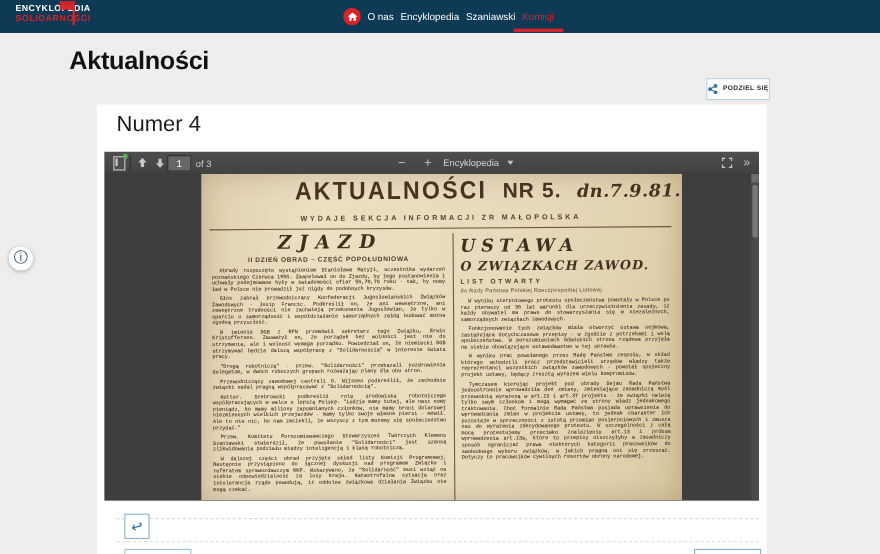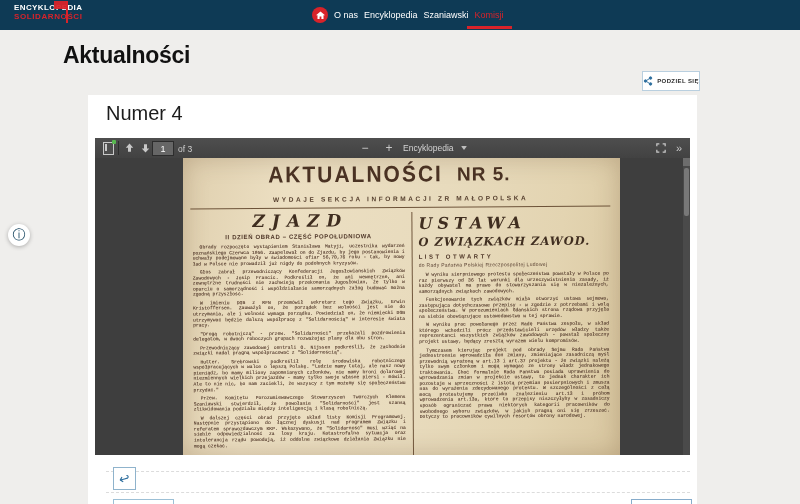--- a/index.html
+++ b/index.html
@@ -183,20 +183,21 @@
         <button class="tbtn morebtn">»</button>
       </div>
 
       <div class="canvas">
 
         <div class="paper">
           <div class="paper-inner">
             <div class="doc-title">
               <span class="big">AKTUALNOŚCI</span>
               <span class="nr">NR 5.</span>
+              <span class="date">dn.7.9.81.</span>
             </div>
             <div class="doc-sub">WYDAJE SEKCJA INFORMACJI ZR MAŁOPOLSKA</div>
             <div class="doc-rule"></div>
             <div class="col-divider"></div>
 
             <div class="lcol">
               <div class="lcol-head">ZJAZD</div>
               <div class="lcol-subhead">II DZIEŃ OBRAD – CZĘŚĆ POPOŁUDNIOWA</div>
               <div class="doc-body">
                   <p>Obrady rozpoczęto wystąpieniem Stanisława Matyji, uczestnika wydarzeń poznańskiego Czerwca 1956. Zaapelował on do Zjazdu, by jego postanowienia i uchwały podejmowane były w świadomości ofiar 56,70,76 roku - tak, by nowy ład w Polsce nie prowadził już nigdy do podobnych kryzysów.</p>

